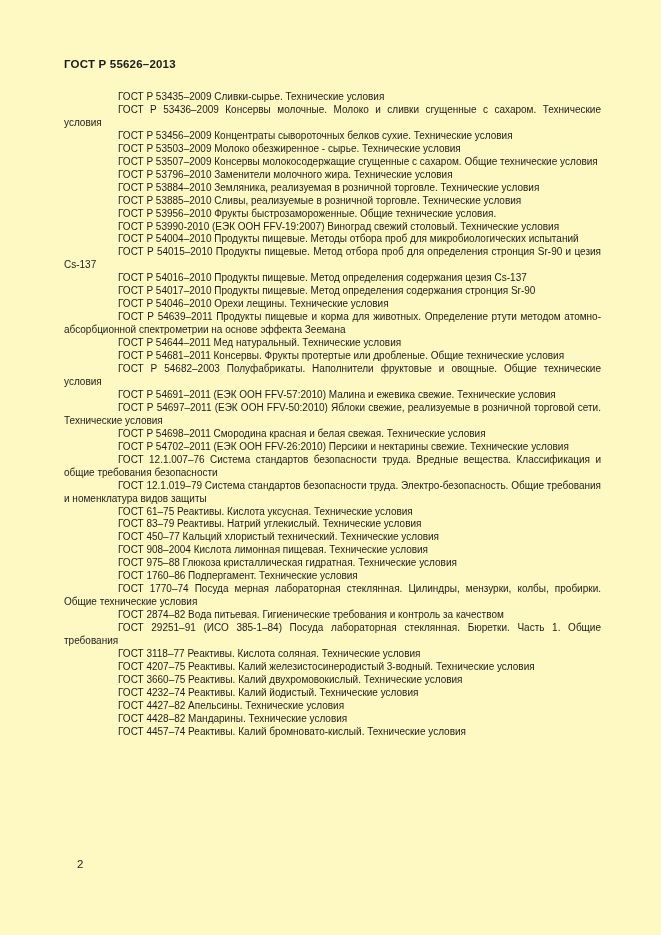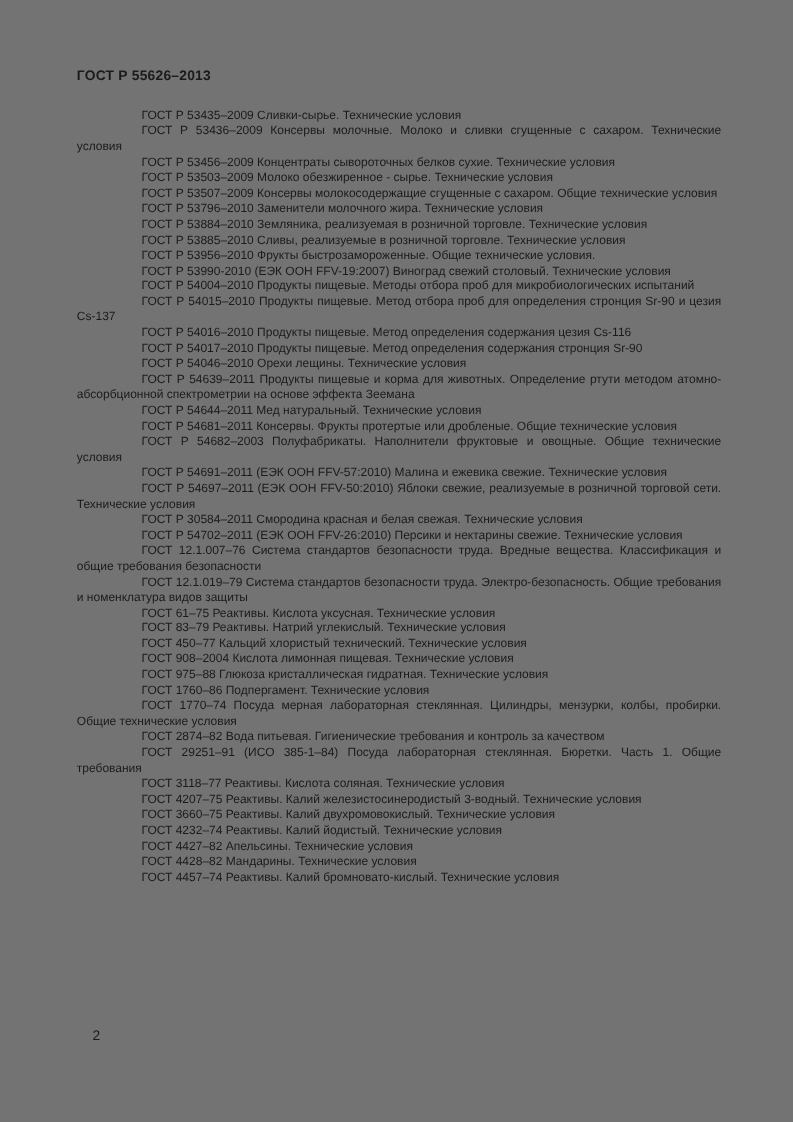--- a/index.html
+++ b/index.html
@@ -1,20 +1,20 @@
 <!DOCTYPE html>
 <html><head>
 <meta charset="utf-8">
 <style>
   html, body { margin: 0; padding: 0; background: #ffffff; }
   .page {
     position: relative;
     width: 661px;
     height: 935px;
-    background: #737373;
+    background: #fef9c3;
     color: #1b1b1b;
     font-family: "Liberation Sans", sans-serif;
     overflow: hidden;
   }
   .doc-header {
     position: absolute;
     left: 64px;
     top: 58px;
     font-size: 11.5px;
     font-weight: bold;
@@ -54,30 +54,30 @@
       <p>ГОСТ Р 53456–2009 Концентраты сывороточных белков сухие. Технические условия</p>
       <p>ГОСТ Р 53503–2009 Молоко обезжиренное - сырье. Технические условия</p>
       <p>ГОСТ Р 53507–2009 Консервы молокосодержащие сгущенные с сахаром. Общие технические условия</p>
       <p>ГОСТ Р 53796–2010 Заменители молочного жира. Технические условия</p>
       <p>ГОСТ Р 53884–2010 Земляника, реализуемая в розничной торговле. Технические условия</p>
       <p>ГОСТ Р 53885–2010 Сливы, реализуемые в розничной торговле. Технические условия</p>
       <p>ГОСТ Р 53956–2010 Фрукты быстрозамороженные. Общие технические условия.</p>
       <p>ГОСТ Р 53990-2010 (ЕЭК ООН FFV-19:2007) Виноград свежий столовый. Технические условия</p>
       <p>ГОСТ Р 54004–2010 Продукты пищевые. Методы отбора проб для микробиологических испы­таний</p>
       <p>ГОСТ Р 54015–2010 Продукты пищевые. Метод отбора проб для определения стронция Sr-90 и цезия Cs-137</p>
-      <p>ГОСТ Р 54016–2010  Продукты пищевые. Метод определения содержания цезия Cs-116</p>
+      <p>ГОСТ Р 54016–2010  Продукты пищевые. Метод определения содержания цезия Cs-137</p>
       <p>ГОСТ Р 54017–2010 Продукты пищевые. Метод определения содержания стронция Sr-90</p>
       <p>ГОСТ Р 54046–2010 Орехи лещины. Технические условия</p>
       <p>ГОСТ Р 54639–2011 Продукты пищевые и корма для животных. Определение ртути методом атомно-абсорбционной спектрометрии на основе эффекта Зеемана</p>
       <p>ГОСТ Р 54644–2011 Мед натуральный. Технические условия</p>
       <p>ГОСТ Р 54681–2011 Консервы. Фрукты протертые или дробленые. Общие технические усло­вия</p>
       <p>ГОСТ Р 54682–2003 Полуфабрикаты. Наполнители фруктовые и овощные. Общие технические условия</p>
       <p>ГОСТ Р 54691–2011 (ЕЭК ООН FFV-57:2010) Малина и ежевика свежие. Технические условия</p>
       <p>ГОСТ Р 54697–2011 (ЕЭК ООН FFV-50:2010) Яблоки свежие, реализуемые в розничной торго­вой сети. Технические условия</p>
-      <p>ГОСТ Р 30584–2011 Смородина красная и белая свежая. Технические условия</p>
+      <p>ГОСТ Р 54698–2011 Смородина красная и белая свежая. Технические условия</p>
       <p>ГОСТ Р 54702–2011 (ЕЭК ООН FFV-26:2010) Персики и нектарины свежие. Технические усло­вия</p>
       <p>ГОСТ 12.1.007–76 Система стандартов безопасности труда. Вредные вещества. Классифика­ция и общие требования безопасности</p>
       <p>ГОСТ 12.1.019–79 Система стандартов безопасности труда. Электро-безопасность. Общие требования и номенклатура видов защиты</p>
       <p>ГОСТ 61–75 Реактивы. Кислота уксусная. Технические условия</p>
       <p>ГОСТ 83–79 Реактивы. Натрий углекислый. Технические условия</p>
       <p>ГОСТ 450–77 Кальций хлористый технический. Технические условия</p>
       <p>ГОСТ 908–2004 Кислота лимонная пищевая. Технические условия</p>
       <p>ГОСТ 975–88 Глюкоза кристаллическая гидратная. Технические условия</p>
       <p>ГОСТ 1760–86 Подпергамент. Технические условия</p>
       <p>ГОСТ 1770–74 Посуда мерная лабораторная стеклянная. Цилиндры, мензурки, колбы, пробир­ки. Общие технические условия</p>

